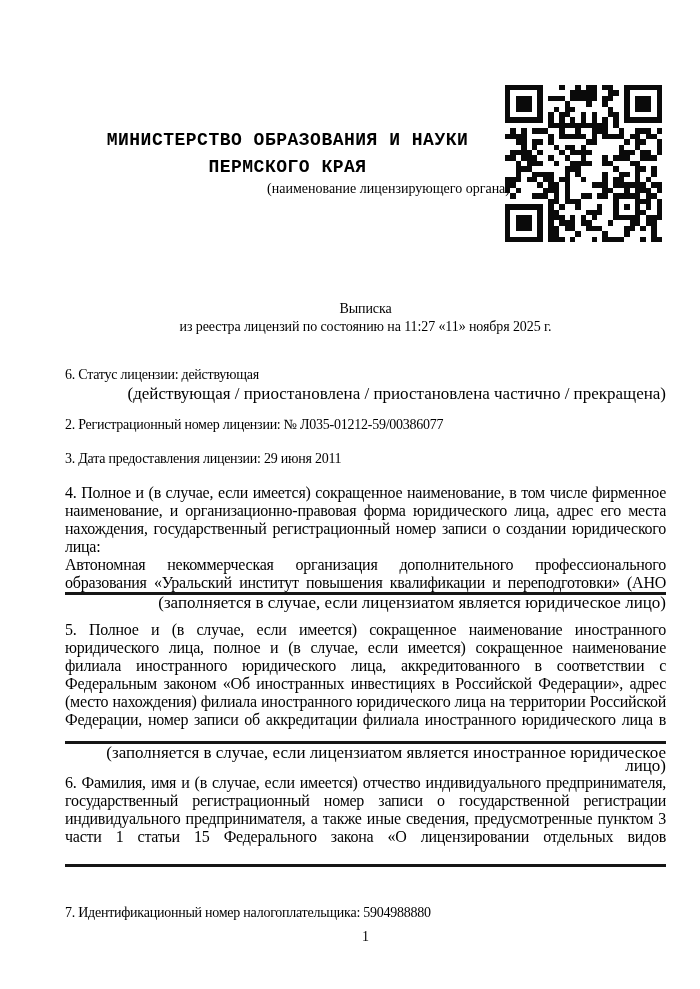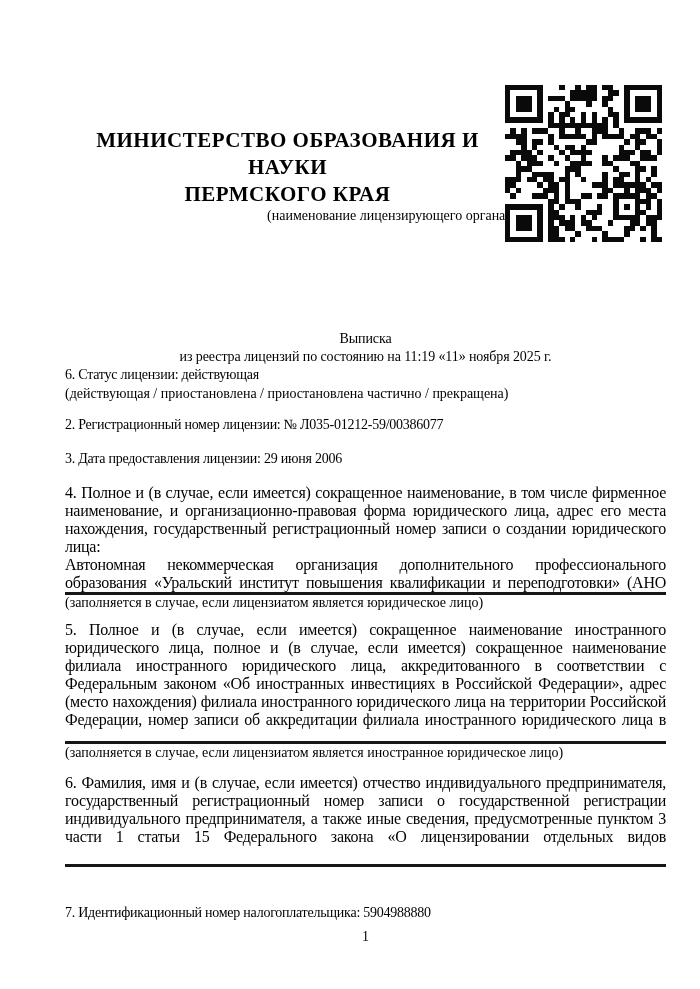--- a/index.html
+++ b/index.html
@@ -11,49 +11,48 @@
     color:#000;
     font-family:"Liberation Serif","DejaVu Serif",serif;
     overflow:hidden;
   }
   .abs { position:absolute; }
   .header-block {
     left:65px; top:127px; width:445px;
     text-align:center;
   }
   .header-line {
-    font-size:21px; font-weight:bold;
-    line-height:27px; letter-spacing:0.5px;
+    font-size:18px; font-weight:bold;
+    line-height:27px; letter-spacing:0.5px;font-family:Liberation Mono, monospace;
   }
   .header-caption {
     font-size:14px; line-height:13px; margin-top:1px;text-align:right;
   }
   .qr {
     left:505px; top:85px; width:157px; height:157px;
   }
   .title-block {
     left:65px; top:300px; width:601px;
     text-align:center; font-size:14px; line-height:18px;
     letter-spacing:-0.1px;
-    margin-top:30px;
   }
   .body-line {
     left:65px; width:601px;
     font-size:14px; line-height:18px; letter-spacing:-0.25px;
   }
   .para {
     left:65px; width:601px;
     font-size:16px; line-height:18px; letter-spacing:-0.25px;
     text-align:justify;
     overflow:hidden;
   }
   .caption {
     left:65px; width:601px;
-    font-size:14px; line-height:13px;
-    text-align:left;
+    font-size:17px; line-height:13px;
+    text-align:right;
   }
   .rule {
     left:65px; width:601px; height:0;
     border-top:3px solid #161616;
   }
   .pagenum {
     left:65px; top:928px; width:601px;
     text-align:center; font-size:14px; line-height:18px;
   }
 </style>
@@ -487,29 +486,29 @@
         <rect x="20" y="28" width="1" height="1"></rect>
         <rect x="21" y="28" width="1" height="1"></rect>
         <rect x="25" y="28" width="1" height="1"></rect>
         <rect x="27" y="28" width="1" height="1"></rect>
         <rect x="28" y="28" width="1" height="1"></rect>
       </g>
     </svg>
 
   <div class="abs title-block">
     <div>Выписка</div>
-    <div>из реестра лицензий по состоянию на 11:19 «11» ноября 2025 г.</div>
+    <div>из реестра лицензий по состоянию на 11:27 «11» ноября 2025 г.</div>
   </div>
 
   <div class="abs body-line" style="top:366px">6. Статус лицензии: действующая</div>
   <div class="abs caption" style="top:387px">(действующая / приостановлена / приостановлена частично / прекращена)</div>
 
   <div class="abs body-line" style="top:416px">2. Регистрационный номер лицензии: № Л035-01212-59/00386077</div>
 
-  <div class="abs body-line" style="top:450px">3. Дата предоставления лицензии: 29 июня 2006</div>
+  <div class="abs body-line" style="top:450px">3. Дата предоставления лицензии: 29 июня 2011</div>
 
   <div class="abs para" style="top:484px;height:109px">
     <div>4. Полное и (в случае, если имеется) сокращенное наименование, в том числе фирменное наименование, и организационно-правовая форма юридического лица, адрес его места нахождения, государственный регистрационный номер записи о создании юридического лица:</div>
     <div>Автономная некоммерческая организация дополнительного профессионального образования «Уральский институт повышения квалификации и переподготовки» (АНО ДПО «УрИПКиП»). Место нахождения: 614007, Пермский край, г. Пермь, ул. Революции, д.5, к.1. ОГРН: 1125900001182.</div>
   </div>
   <div class="abs rule" style="top:592px"></div>
   <div class="abs caption" style="top:596px">(заполняется в случае, если лицензиатом является юридическое лицо)</div>
 
   <div class="abs para" style="top:621px;height:110px">
     <div>5. Полное и (в случае, если имеется) сокращенное наименование иностранного юридического лица, полное и (в случае, если имеется) сокращенное наименование филиала иностранного юридического лица, аккредитованного в соответствии с Федеральным законом «Об иностранных инвестициях в Российской Федерации», адрес (место нахождения) филиала иностранного юридического лица на территории Российской Федерации, номер записи об аккредитации филиала иностранного юридического лица в государственном реестре аккредитованных филиалов, представительств иностранных юридических лиц:</div>

